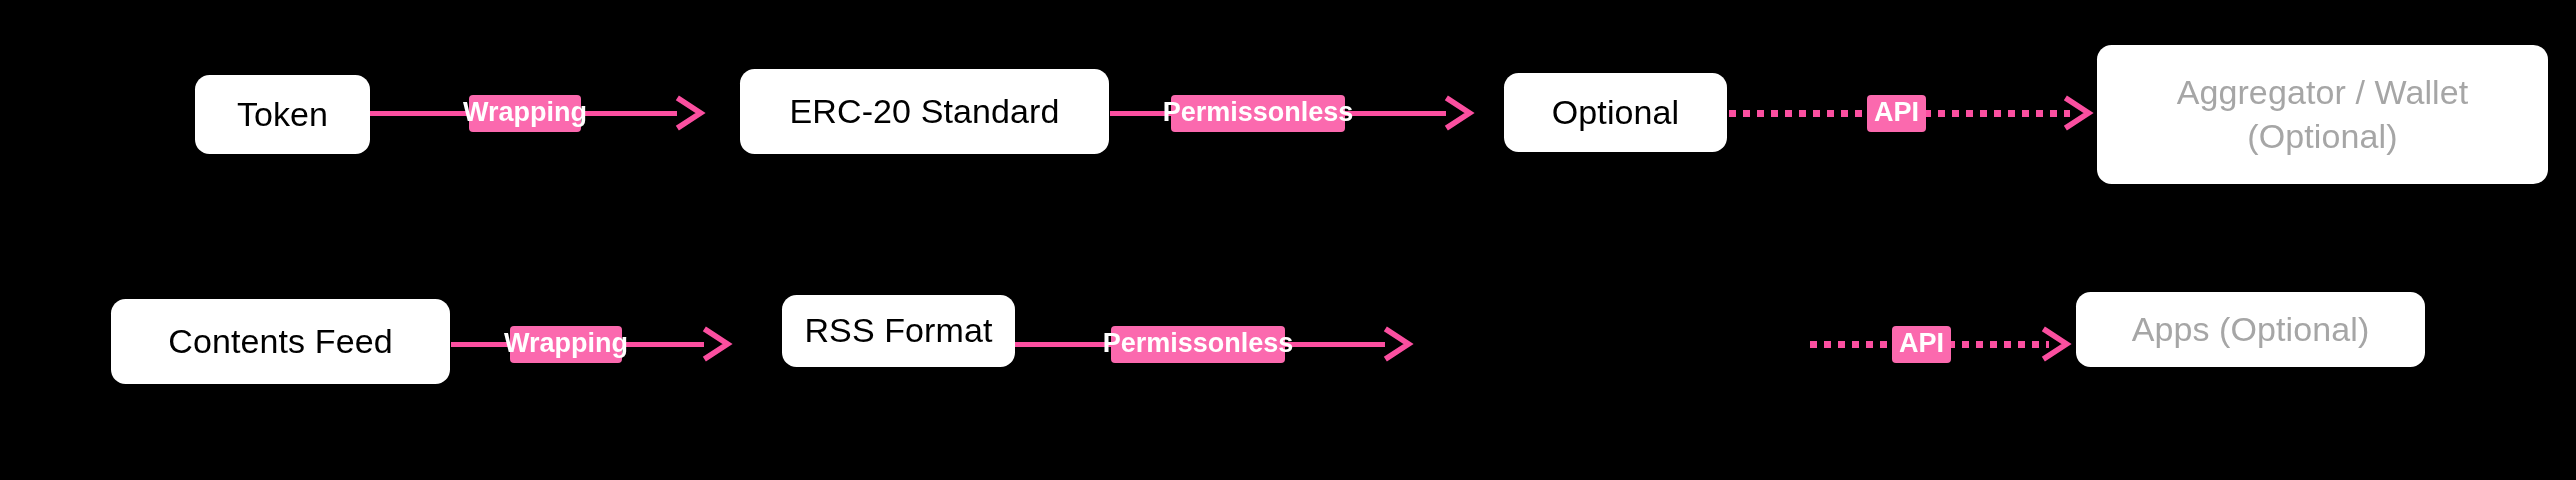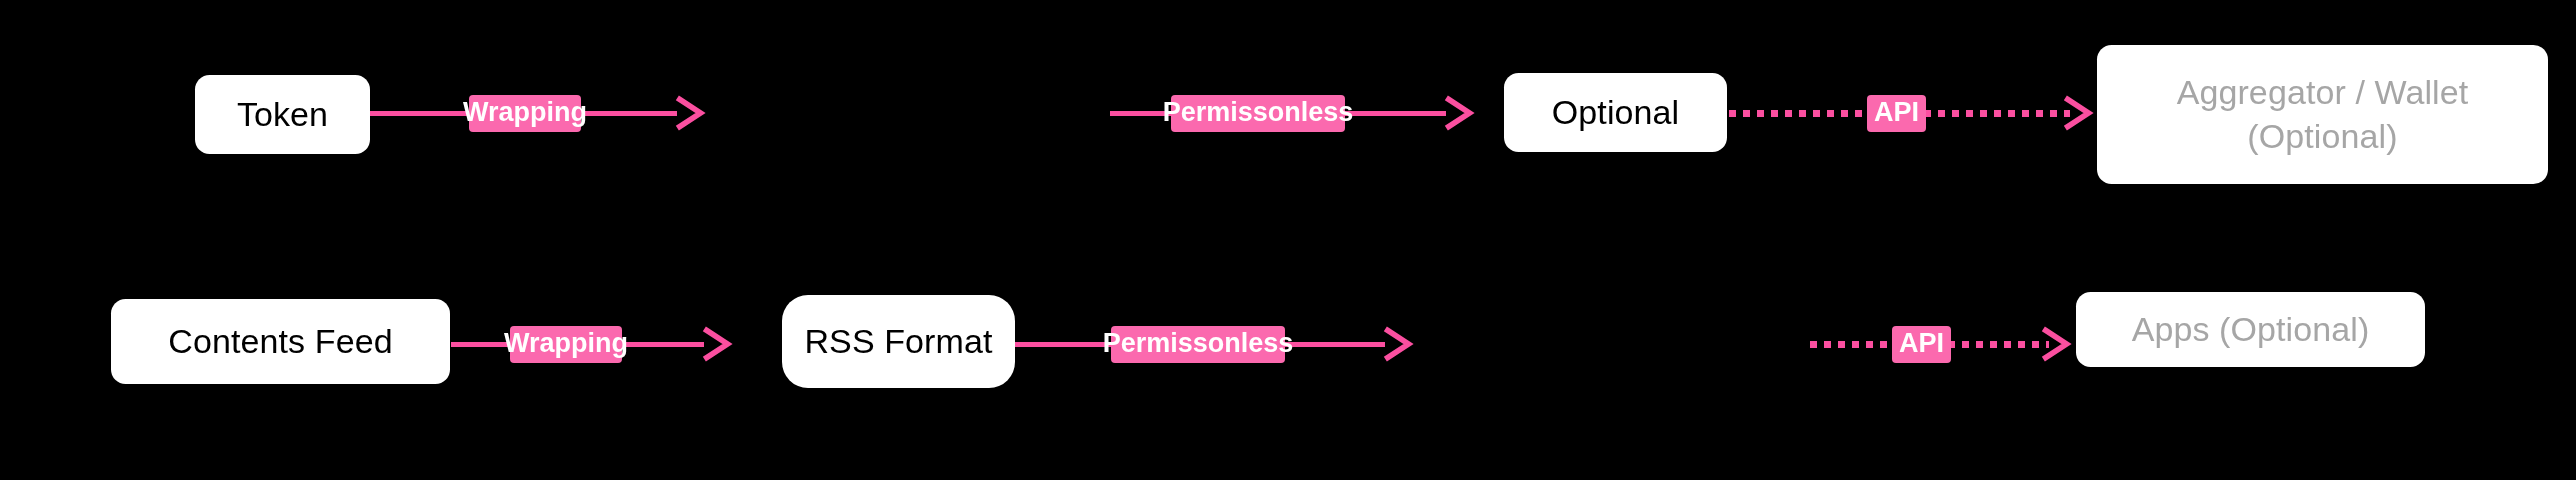--- a/index.html
+++ b/index.html
@@ -96,20 +96,21 @@
   <div class="edge-label" style="left:469px; top:95px; width:112px; height:37px;">Wrapping</div>
 
   <div class="edge" style="left:578px; top:111px; width:99px;"></div>
 
   <div class="arrow" style="left:678px; top:97px;">
     <svg width="29" height="32" viewBox="0 0 36 40">
       <path d="M2 3 L28 20 L2 37" fill="none" stroke="#fb4fa0" stroke-width="7" stroke-linecap="square" stroke-linejoin="miter"></path>
     </svg>
   </div>
 
+  <div class="node" style="left:740px; top:69px; width:369px; height:85px;">ERC-20 Standard</div>
 
   <div class="edge" style="left:1110px; top:111px; width:73px;"></div>
 
   <div class="edge-label" style="left:1171px; top:95px; width:174px; height:37px;">Permissonless</div>
 
   <div class="edge" style="left:1342px; top:111px; width:104px;"></div>
 
   <div class="arrow" style="left:1447px; top:97px;">
     <svg width="29" height="32" viewBox="0 0 36 40">
       <path d="M2 3 L28 20 L2 37" fill="none" stroke="#fb4fa0" stroke-width="7" stroke-linecap="square" stroke-linejoin="miter"></path>
@@ -140,21 +141,21 @@
   <div class="edge-label" style="left:510px; top:326px; width:112px; height:37px;">Wrapping</div>
 
   <div class="edge" style="left:619px; top:342px; width:85px;"></div>
 
   <div class="arrow" style="left:705px; top:328px;">
     <svg width="29" height="32" viewBox="0 0 36 40">
       <path d="M2 3 L28 20 L2 37" fill="none" stroke="#fb4fa0" stroke-width="7" stroke-linecap="square" stroke-linejoin="miter"></path>
     </svg>
   </div>
 
-  <div class="node" style="left:782px; top:295px; width:233px; height:93px;border-radius:26px;">RSS Format</div>
+  <div class="node" style="left:782px; top:295px; width:233px; height:72px;">RSS Format</div>
 
   <div class="edge" style="left:1015px; top:342px; width:97px;"></div>
 
   <div class="edge-label" style="left:1111px; top:326px; width:174px; height:37px;">Permissonless</div>
 
   <div class="edge" style="left:1281px; top:342px; width:104px;"></div>
 
   <div class="arrow" style="left:1386px; top:328px;">
     <svg width="29" height="32" viewBox="0 0 36 40">
       <path d="M2 3 L28 20 L2 37" fill="none" stroke="#fb4fa0" stroke-width="7" stroke-linecap="square" stroke-linejoin="miter"></path>

